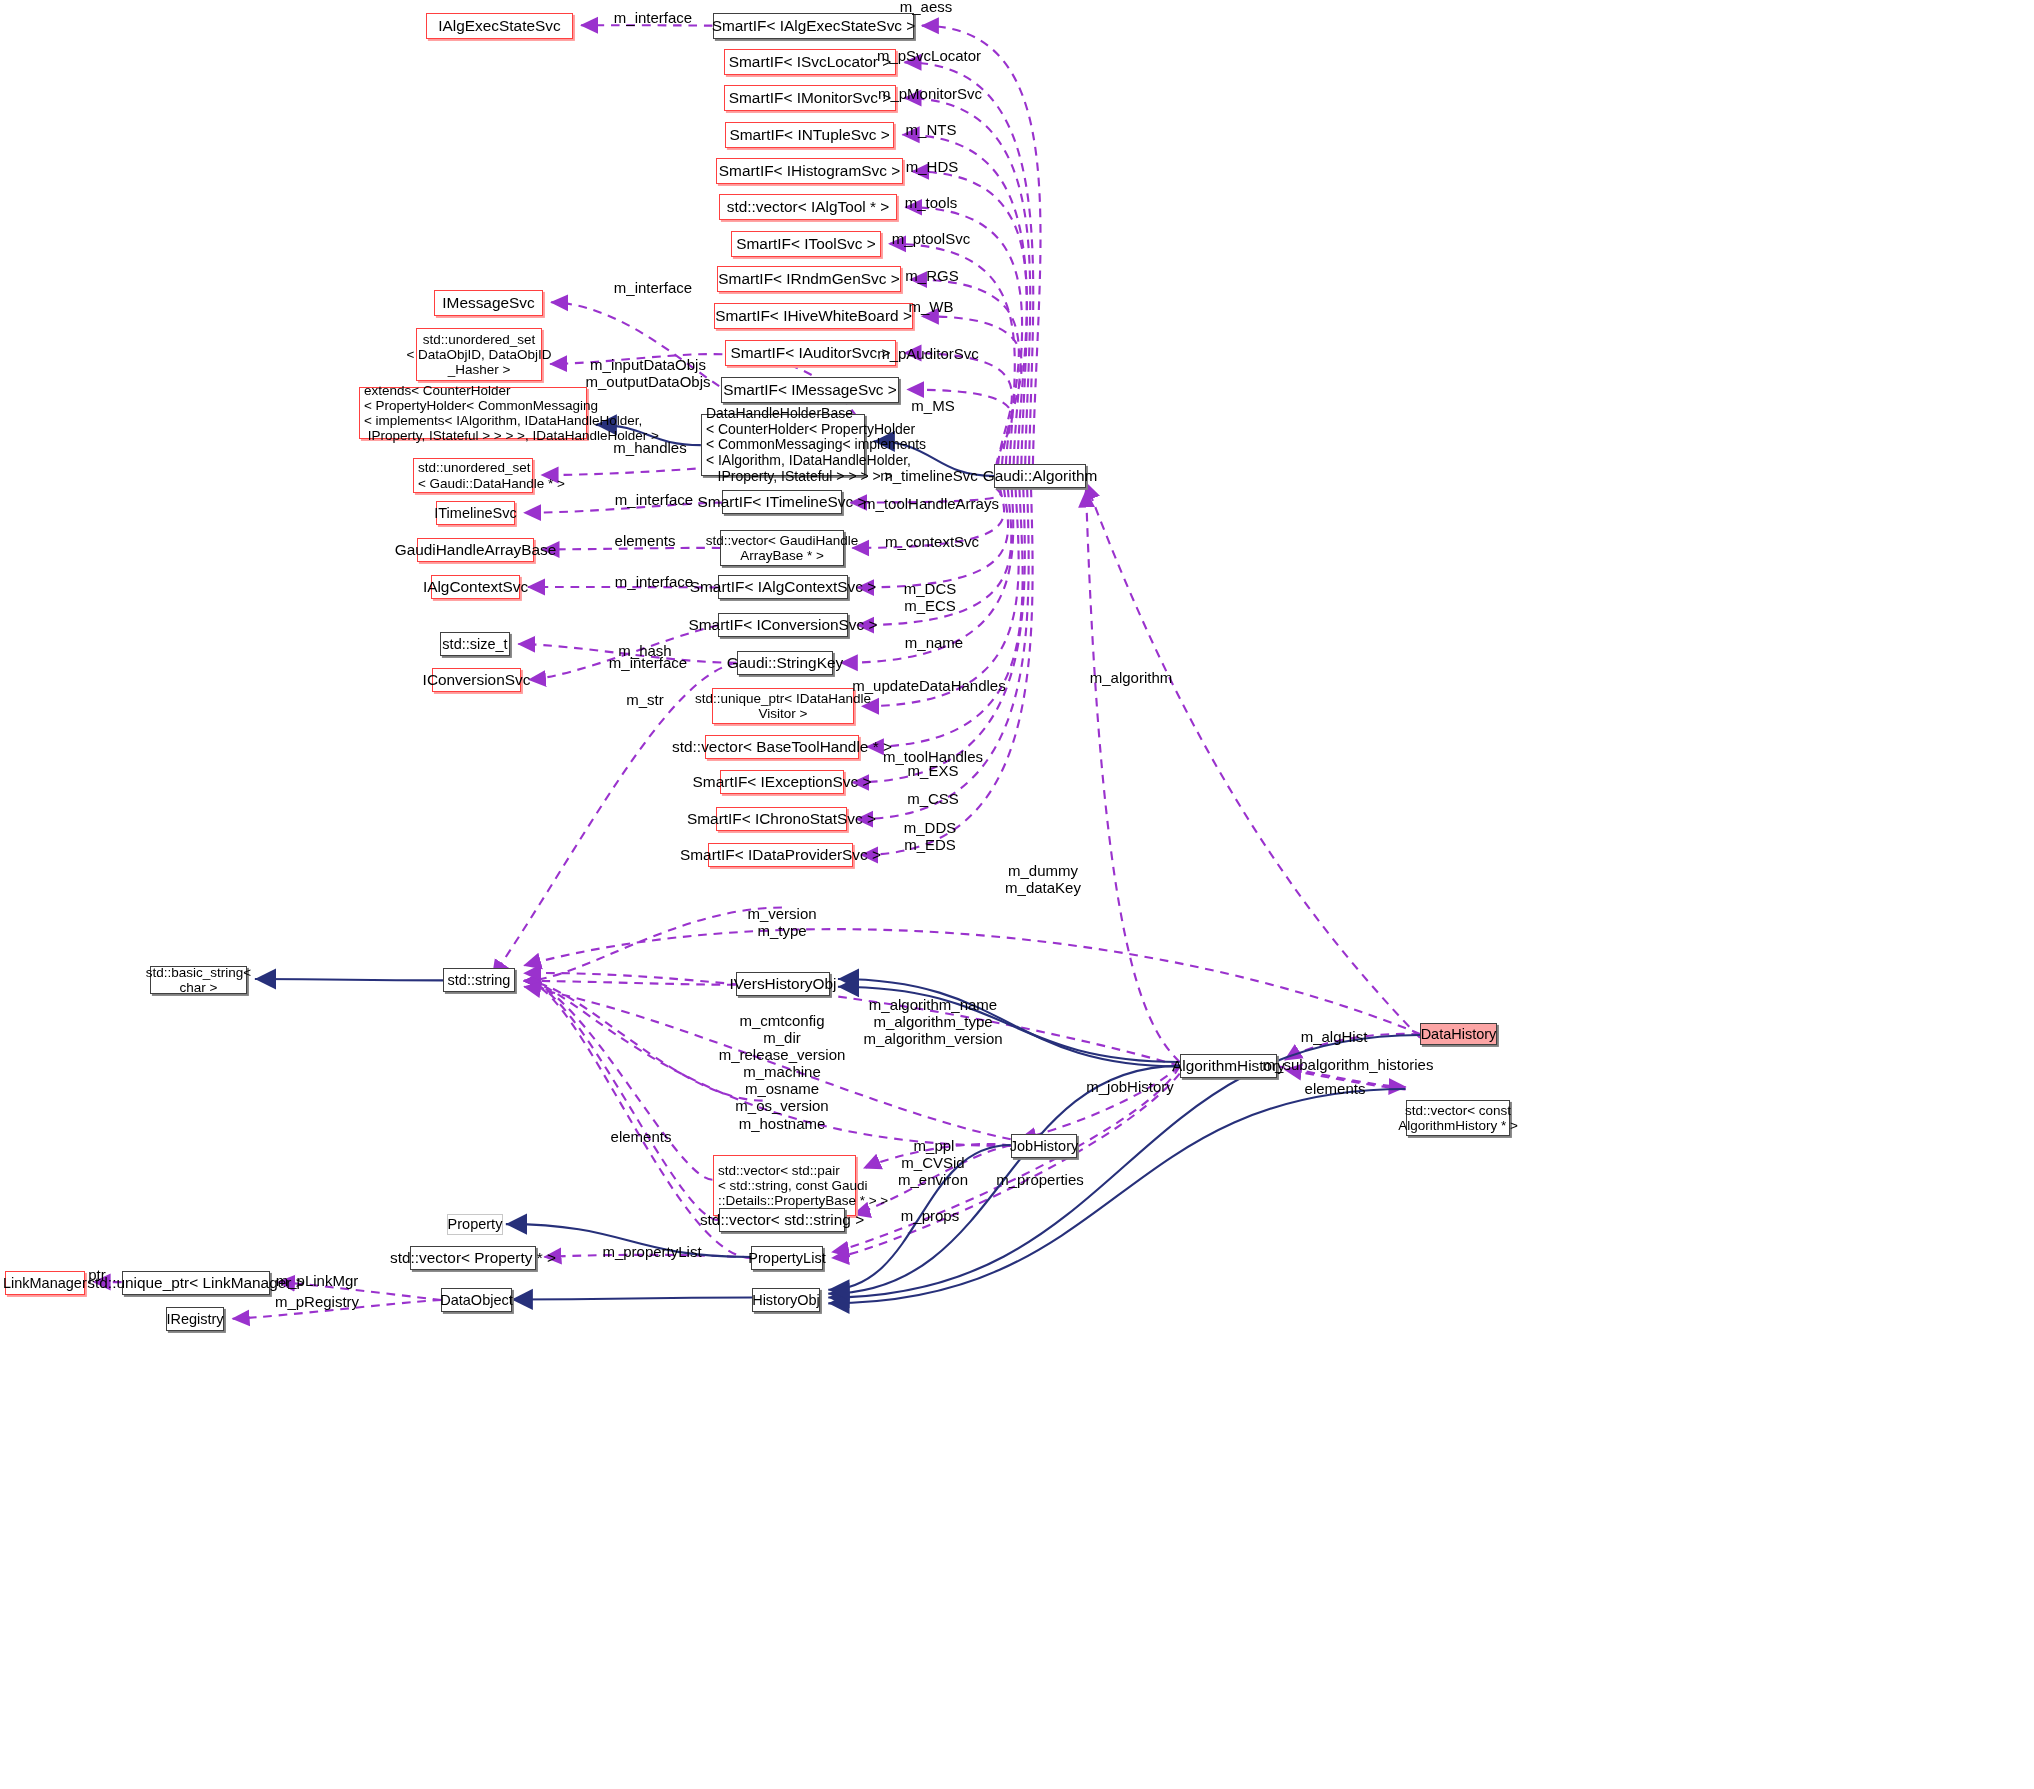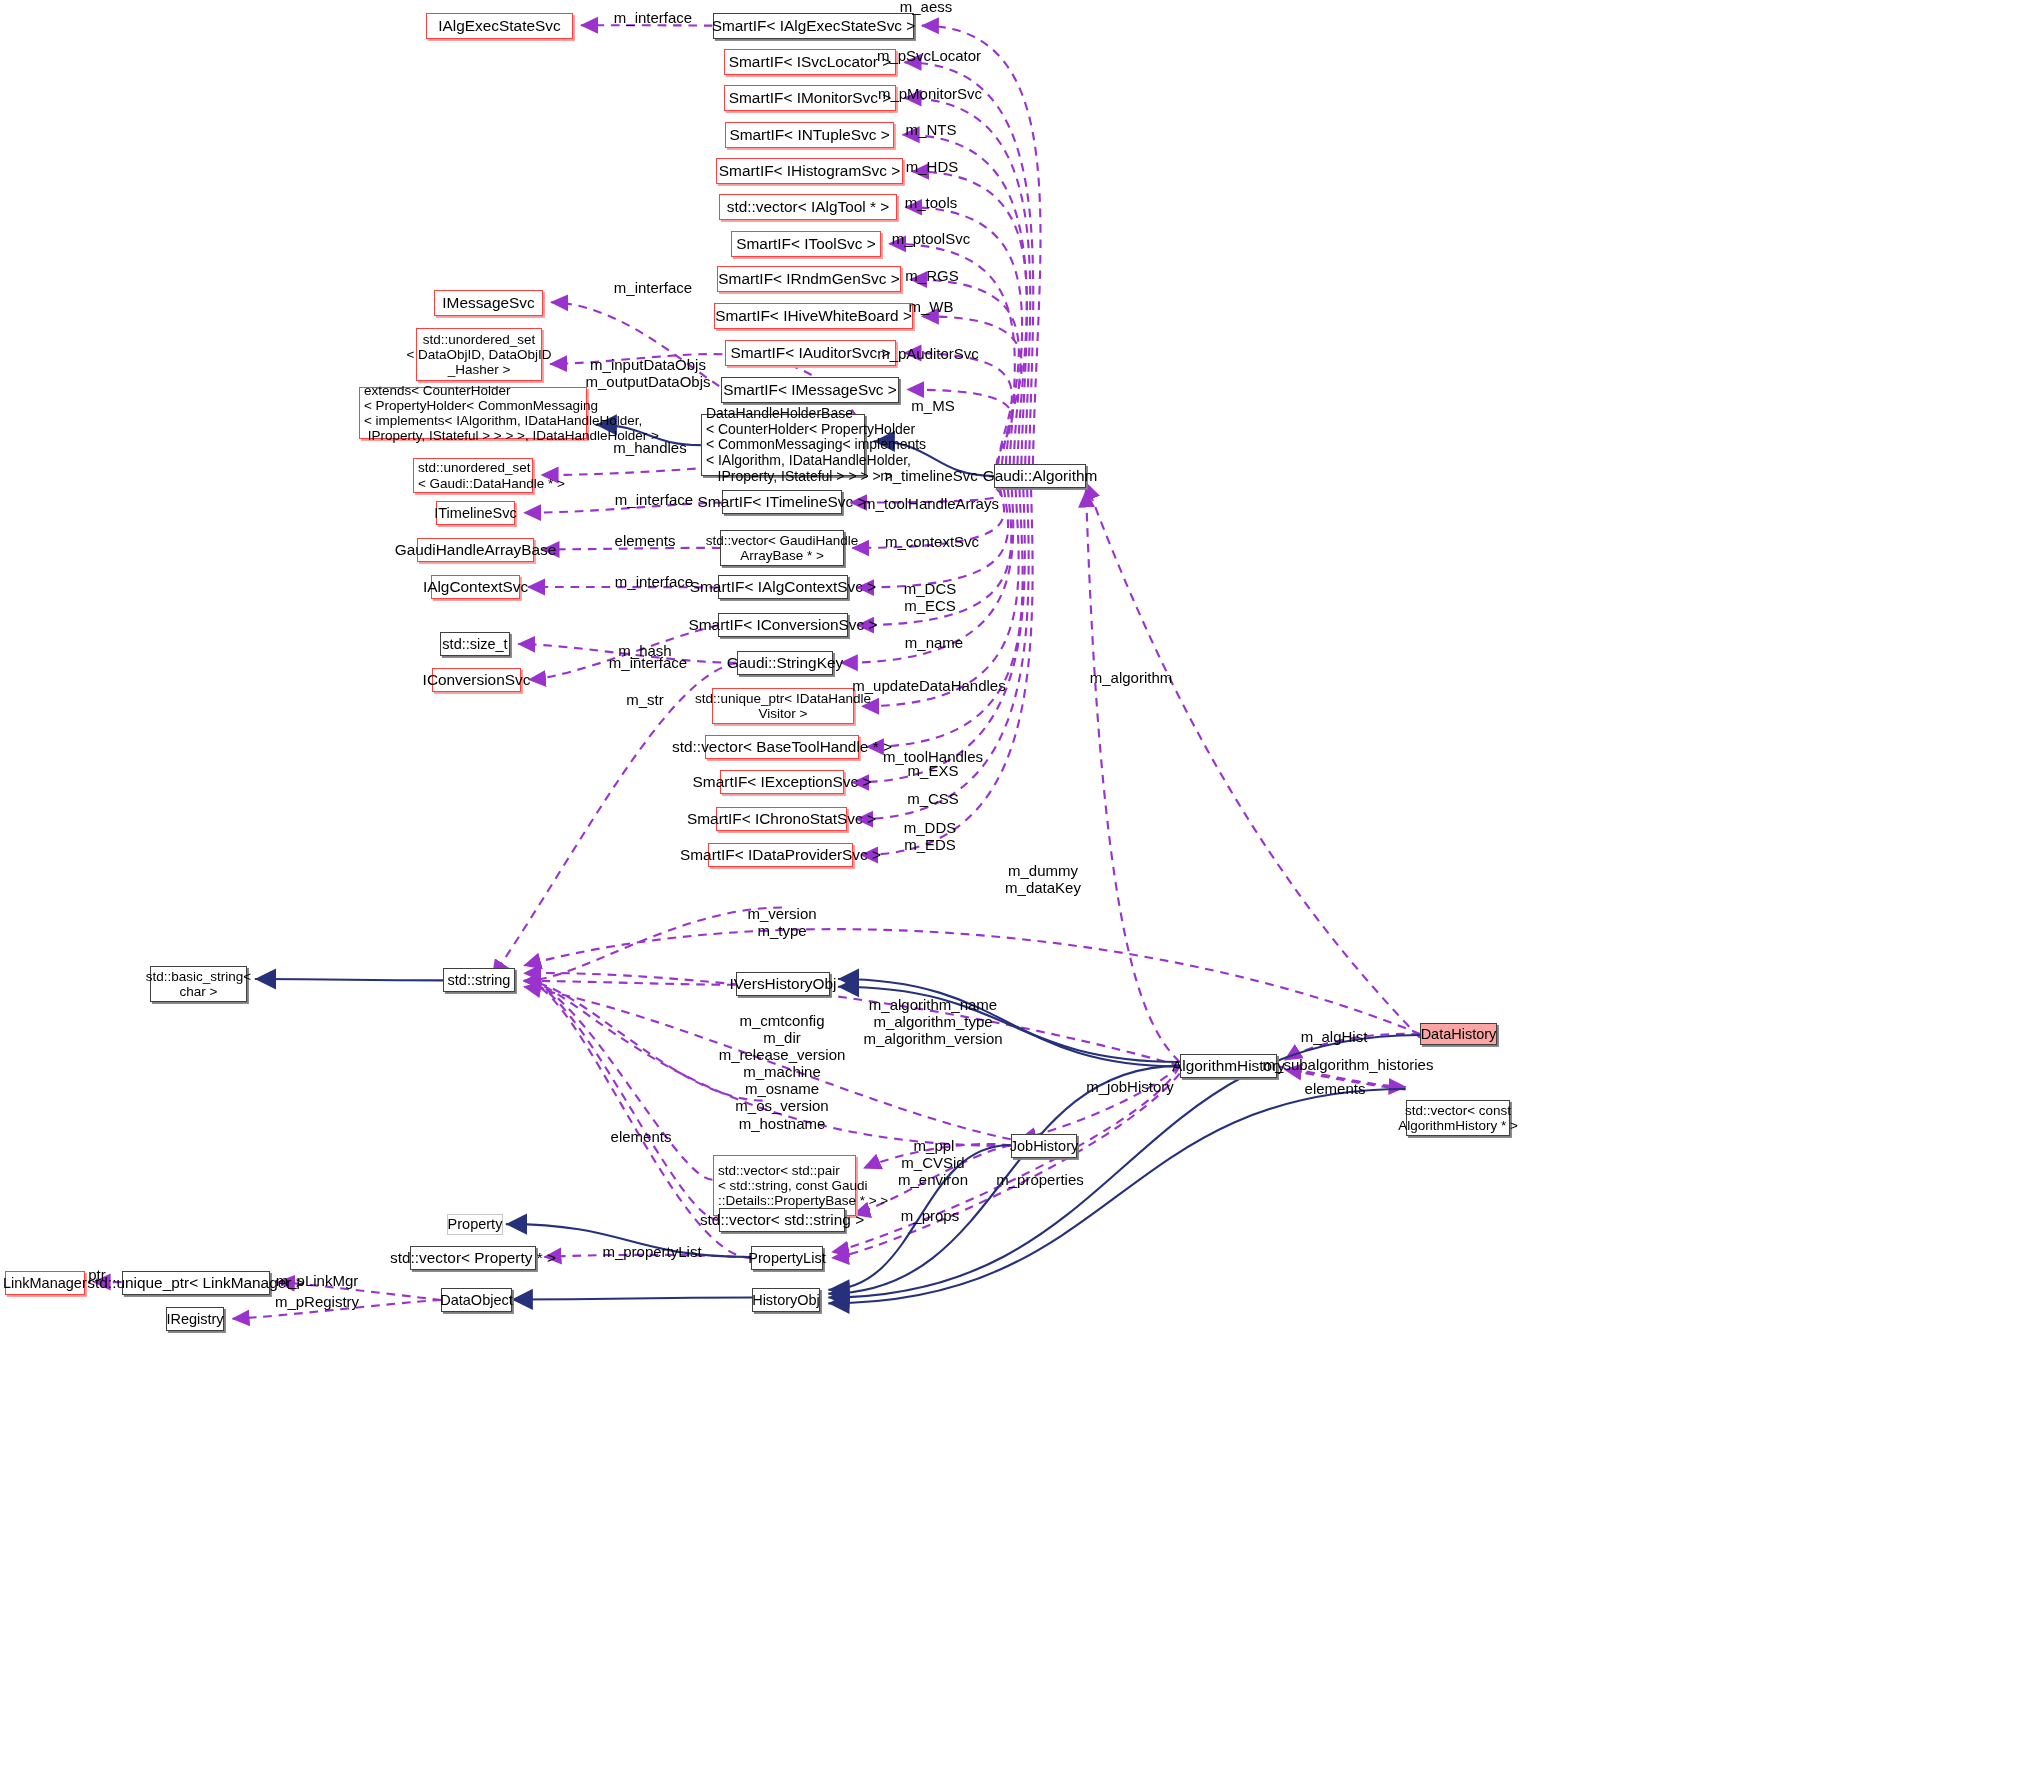--- a/index.html
+++ b/index.html
@@ -138,21 +138,21 @@
     <div class="node n-dark" style="left: 440px; top: 632px; width: 70px; height: 24px; font-size: 14.5px;">std::size_t</div>
     <div class="node n-dark" style="left: 737px; top: 651px; width: 96px; height: 24px;">Gaudi::StringKey</div>
     <div class="node n-redsh" style="left: 432px; top: 668px; width: 89px; height: 24px;">IConversionSvc</div>
     <div class="node n-redsh" style="left: 712px; top: 688px; width: 142px; height: 36px; font-size: 13.5px;">std::unique_ptr&lt; IDataHandle
 Visitor &gt;</div>
     <div class="node n-redsh" style="left: 705px; top: 735px; width: 154px; height: 24px;">std::vector&lt; BaseToolHandle * &gt;</div>
     <div class="node n-redsh" style="left: 720px; top: 770px; width: 124px; height: 24px;">SmartIF&lt; IExceptionSvc &gt;</div>
     <div class="node n-redsh" style="left: 716px; top: 807px; width: 131px; height: 24px;">SmartIF&lt; IChronoStatSvc &gt;</div>
     <div class="node n-redsh" style="left: 708px; top: 843px; width: 145px; height: 24px;">SmartIF&lt; IDataProviderSvc &gt;</div>
     <div class="node n-dark" style="left: 994px; top: 464px; width: 92px; height: 24px;">Gaudi::Algorithm</div>
-    <div class="node n-dark" style="left: 150px; top: 966px; width: 97px; height: 36px; font-size: 13.5px;">std::basic_string&lt;
+    <div class="node n-dark" style="left: 150px; top: 966px; width: 97px; height: 28px; font-size: 13.5px;">std::basic_string&lt;
 char &gt;</div>
     <div class="node n-dark" style="left: 443px; top: 968px; width: 72px; height: 24px; font-size: 14.5px;">std::string</div>
     <div class="node n-dark" style="left: 736px; top: 972px; width: 94px; height: 24px;">IVersHistoryObj</div>
     <div class="node n-dark" style="left: 1180px; top: 1054px; width: 97px; height: 24px;">AlgorithmHistory</div>
     <div class="node n-cur" style="left: 1420px; top: 1023px; width: 77px; height: 22px; font-size: 14.5px;">DataHistory</div>
     <div class="node n-dark" style="left: 1406px; top: 1072px; width: 104px; height: 36px; font-size: 13.5px; margin-top: 28px;">std::vector&lt; const
 AlgorithmHistory * &gt;</div>
     <div class="node n-dark" style="left: 1011px; top: 1134px; width: 66px; height: 24px; font-size: 14.5px;">JobHistory</div>
     <div class="node n-redsh" style="left: 713px; top: 1155px; width: 143px; height: 61px; justify-content: flex-start; text-align: left; font-size: 13.5px;">std::vector&lt; std::pair
 &lt; std::string, const Gaudi

